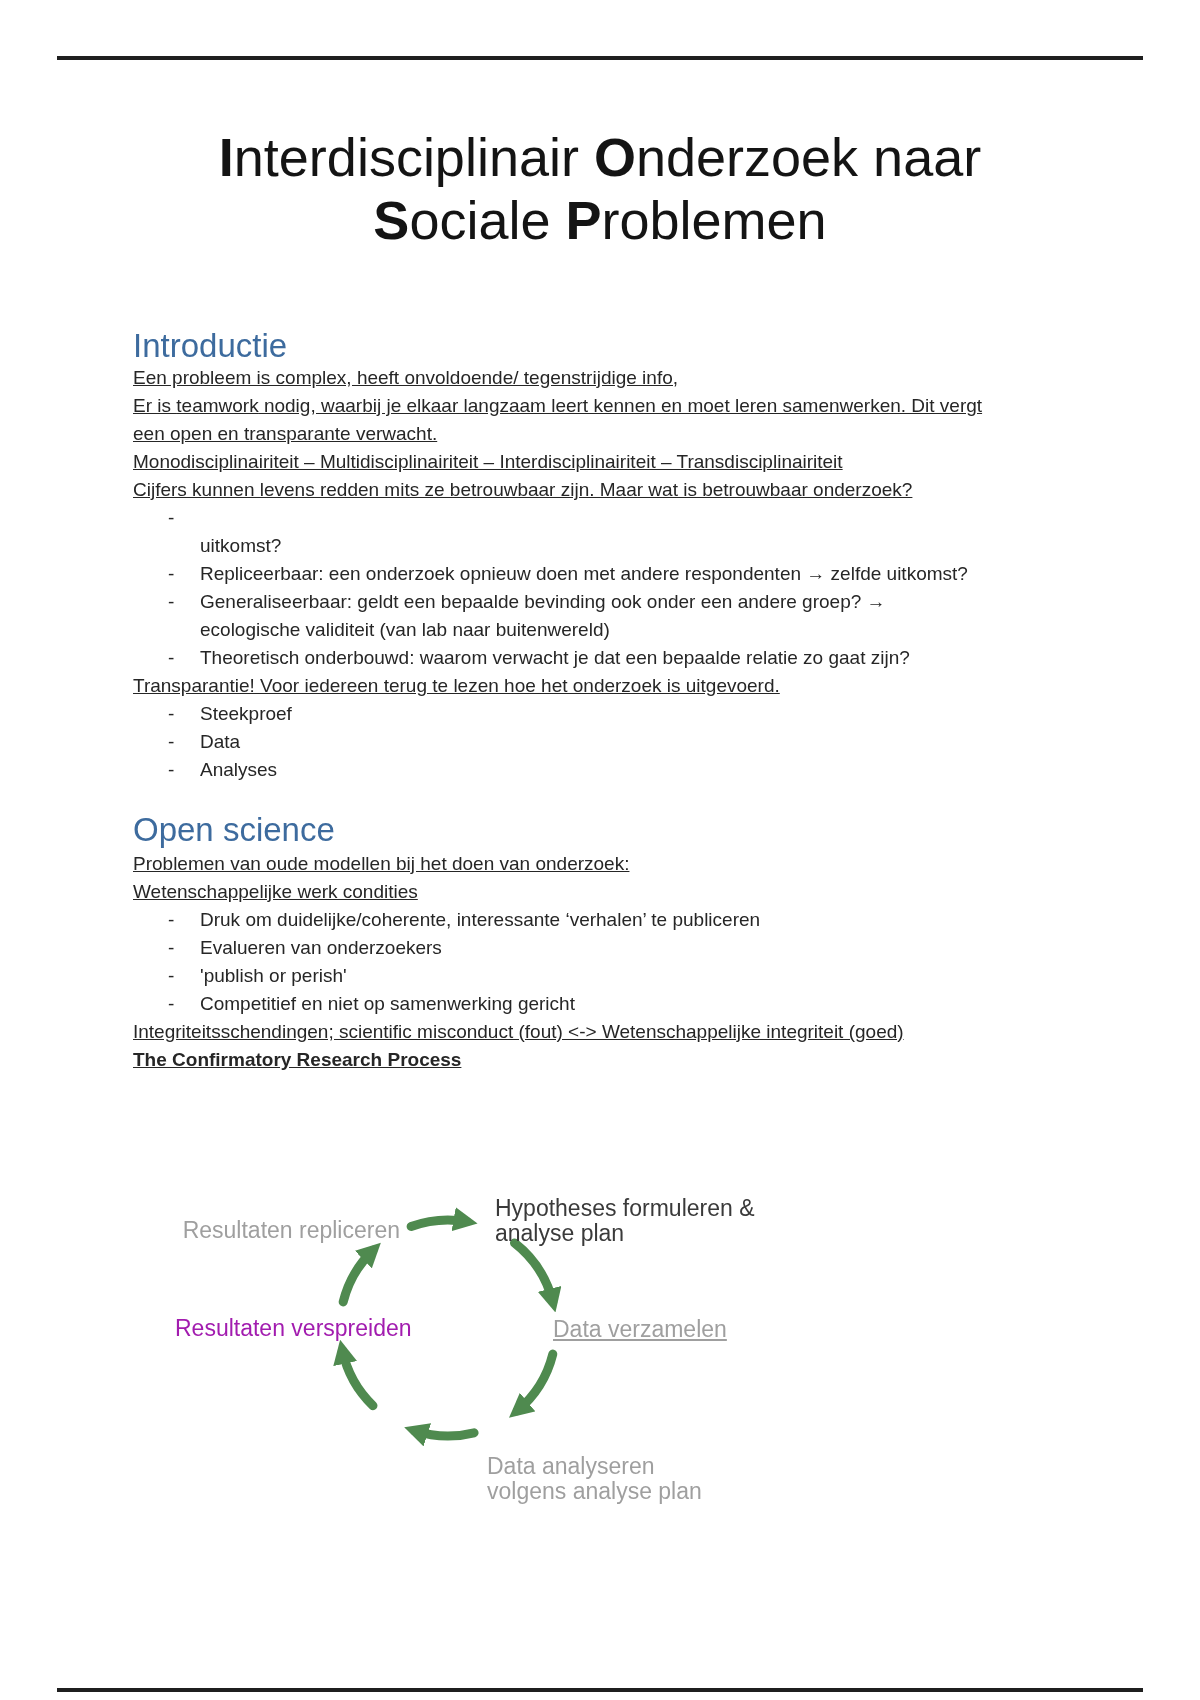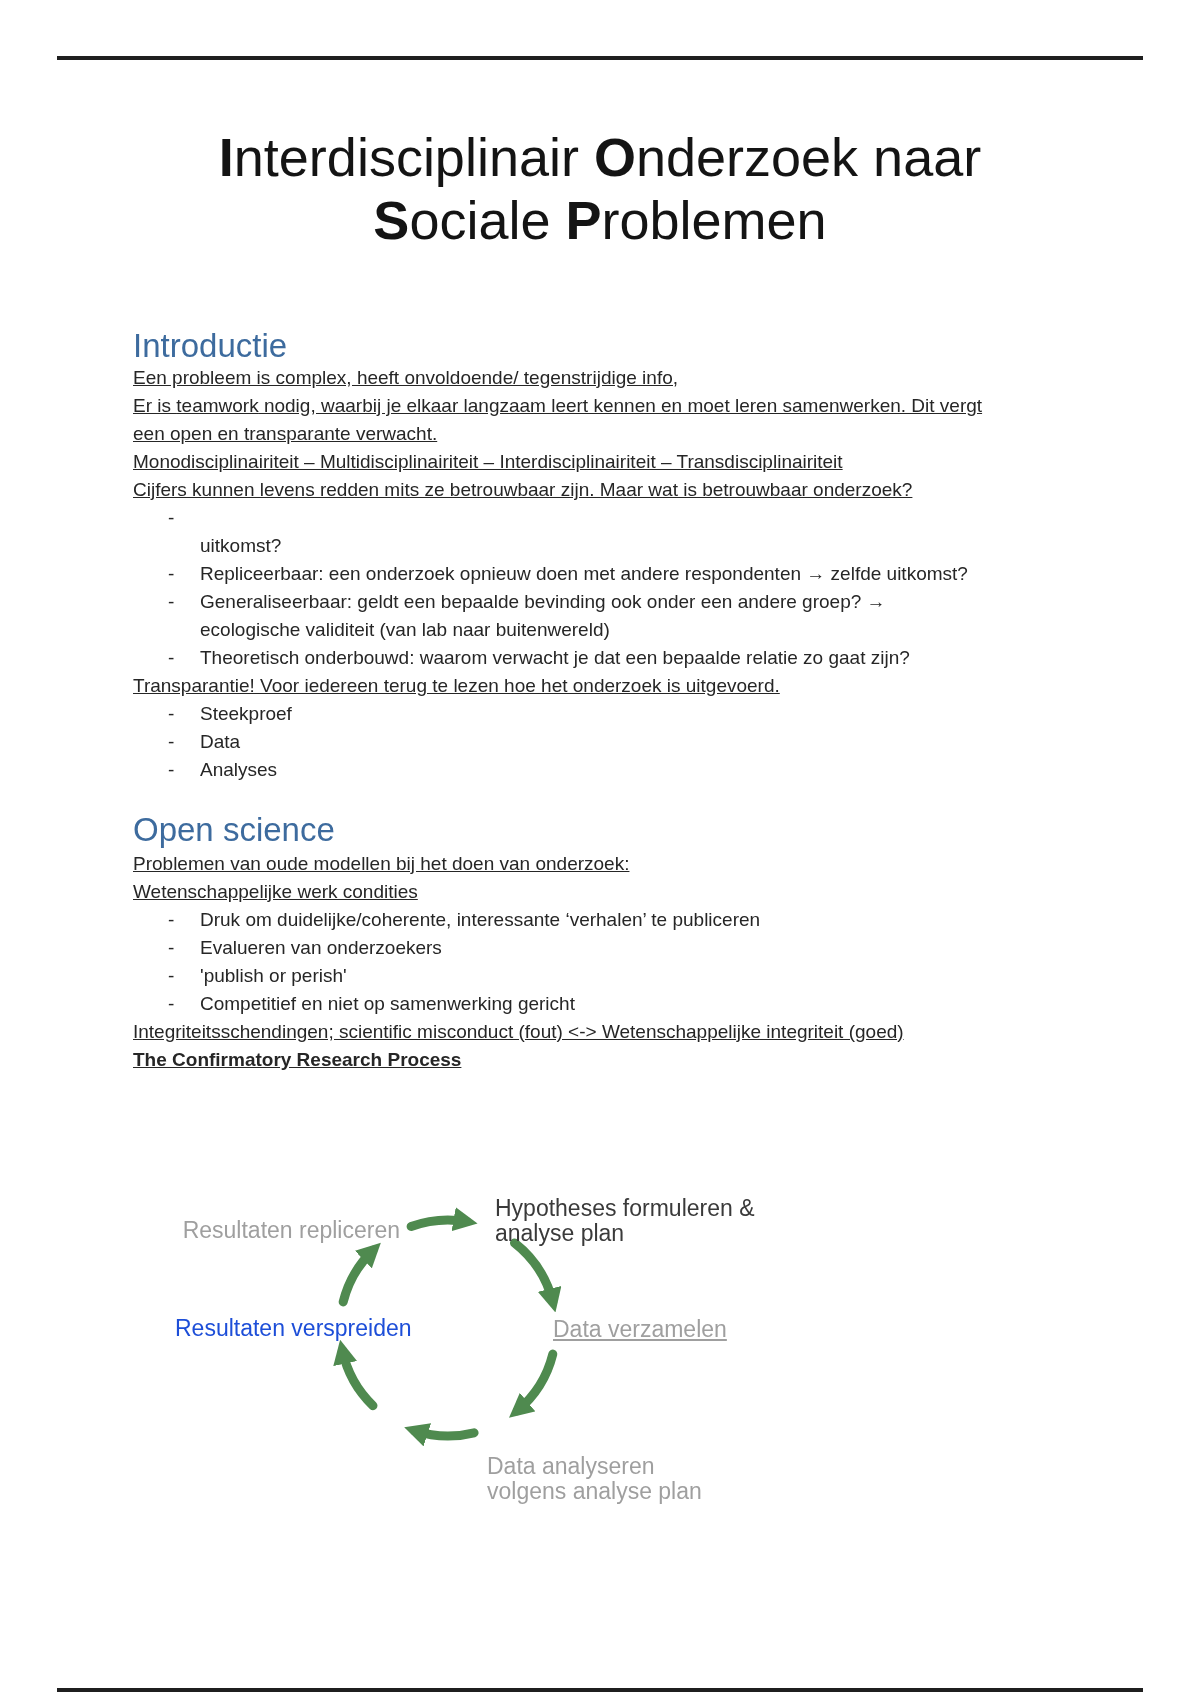--- a/index.html
+++ b/index.html
@@ -113,21 +113,21 @@
         <path class="seg" d="M 240.0 215.7 A 108 108 0 0 1 209.4 160.5" marker-end="url(#ah)"></path>
         <path class="seg" d="M 210.2 111.9 A 108 108 0 0 1 240.0 60.3" marker-end="url(#ah)"></path>
       </g>
     </svg>
 
     <div class="dlabel lab-repliceren" style="color: rgb(159, 159, 159);">Resultaten repliceren</div>
     <div class="dlabel dark lab-hypotheses">
       <div>Hypotheses formuleren &amp;</div>
       <div>analyse plan</div>
     </div>
-    <div class="dlabel lab-verspreiden" style="color: #1d4ed8;">Resultaten verspreiden</div>
+    <div class="dlabel lab-verspreiden" style="color: #a21caf;">Resultaten verspreiden</div>
     <div class="dlabel lab-verzamelen" style="color: rgb(159, 159, 159); text-decoration: underline;">Data verzamelen</div>
     <div class="dlabel lab-analyseren" style="color: rgb(159, 159, 159);">
       <div>Data analyseren</div>
       <div>volgens analyse plan</div>
     </div>
   </div>
 
   <div class="rule bottom"></div>
 
 </div>

